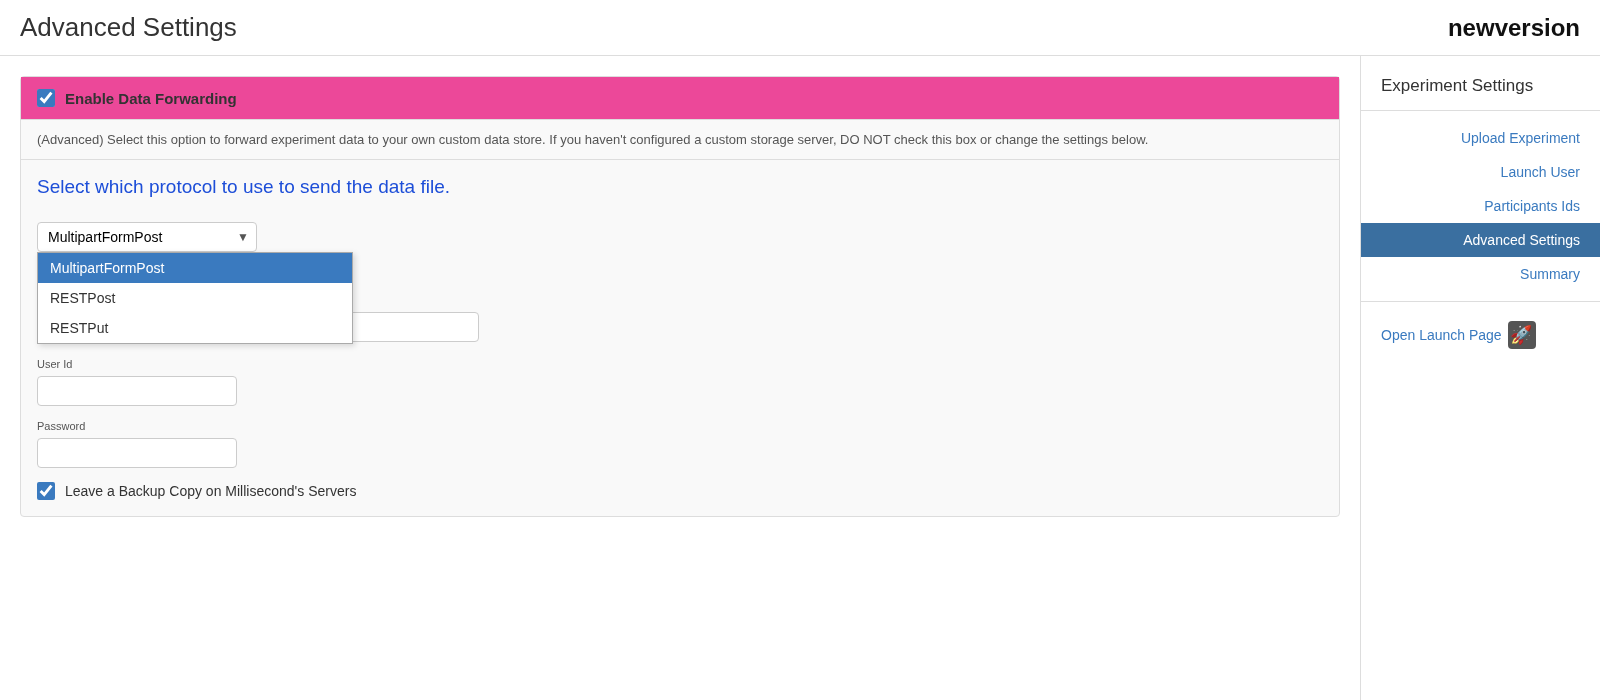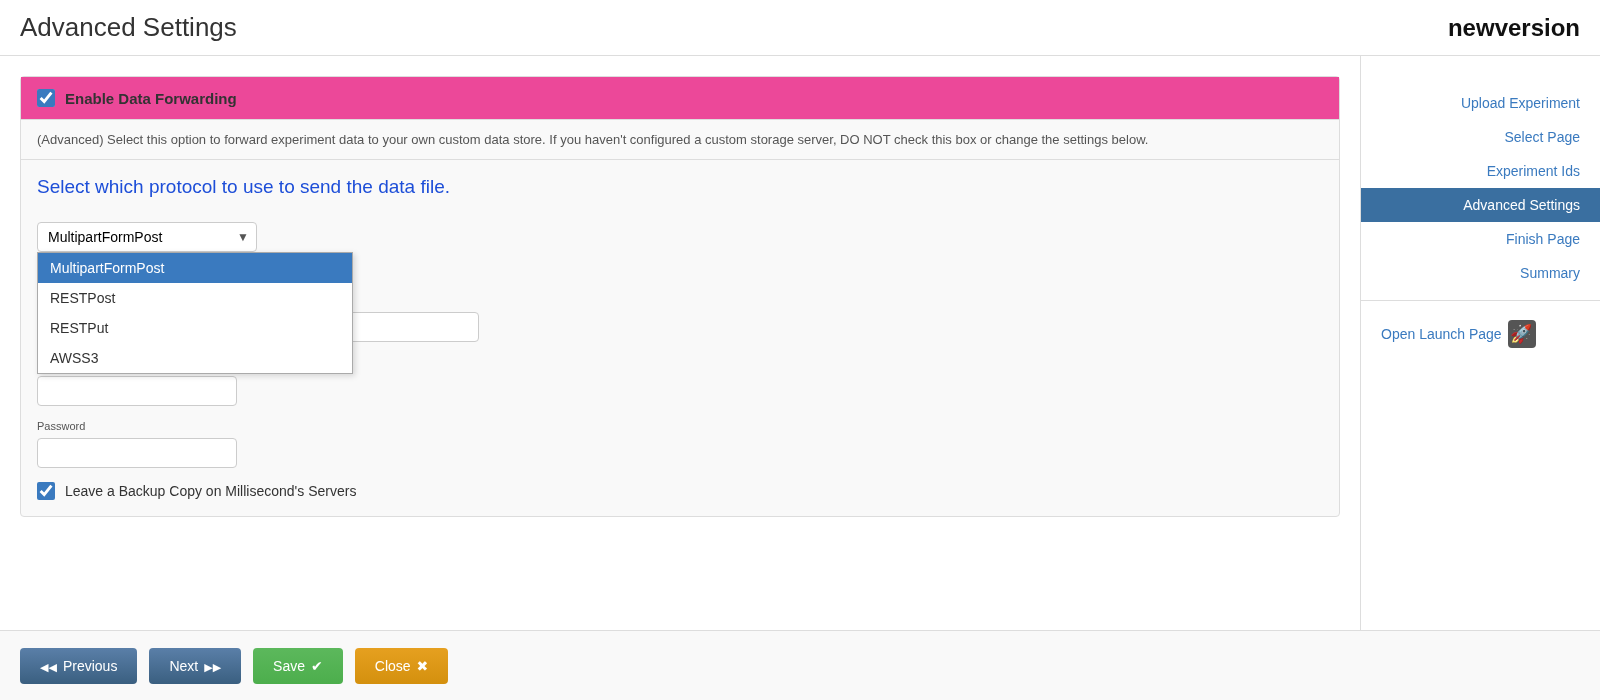--- a/index.html
+++ b/index.html
@@ -301,21 +301,20 @@
               <option>RESTPost</option>
               <option>RESTPut</option>
               <option>AWSS3</option>
             </select>
             <span class="select-arrow">▼</span>
             
             <div class="dropdown-open">
               <div class="dropdown-item selected">MultipartFormPost</div>
               <div class="dropdown-item">RESTPost</div>
               <div class="dropdown-item">RESTPut</div>
-              <div class="dropdown-item">AWSS3</div>
             </div>
           </div>
 
           
           <div class="url-row" style="margin-top: 60px;">
             <span class="url-label">ed</span>
             <input type="text" class="url-input" value="" style="">
           </div>
 
           
@@ -333,47 +332,29 @@
           
           <div class="checkbox-row">
             <input type="checkbox" class="checkbox-blue" checked="" style="">
             <label>Leave a Backup Copy on Millisecond's Servers</label>
           </div>
         </div>
       </div>
     </div>
 
     <div class="sidebar">
+      <div class="sidebar-title">Experiment Settings</div>
       <nav class="sidebar-nav">
         <a class="sidebar-item">Upload Experiment</a>
-        <a class="sidebar-item">Select Page</a>
-        <a class="sidebar-item">Experiment Ids</a>
+        <a class="sidebar-item">Launch User</a>
+        <a class="sidebar-item">Participants Ids</a>
         <a class="sidebar-item active">Advanced Settings</a>
-        <a class="sidebar-item">Finish Page</a>
         <a class="sidebar-item">Summary</a>
         <hr class="sidebar-divider">
         <div class="sidebar-launch">
           <span>Open Launch Page</span>
           <span class="rocket-icon">🚀</span>
         </div>
       </nav>
     </div>
   </div>
 
-  <div class="footer">
-    <button class="btn btn-prev">
-      <span class="arrow-left"></span>
-      <span>Previous</span>
-    </button>
-    <button class="btn btn-next">
-      <span>Next</span>
-      <span class="arrow-right"></span>
-    </button>
-    <button class="btn btn-save">
-      <span>Save</span>
-      <span class="check-icon"></span>
-    </button>
-    <button class="btn btn-close">
-      <span>Close</span>
-      <span class="x-icon"></span>
-    </button>
-  </div>
 </div>
 
 </body></html>

